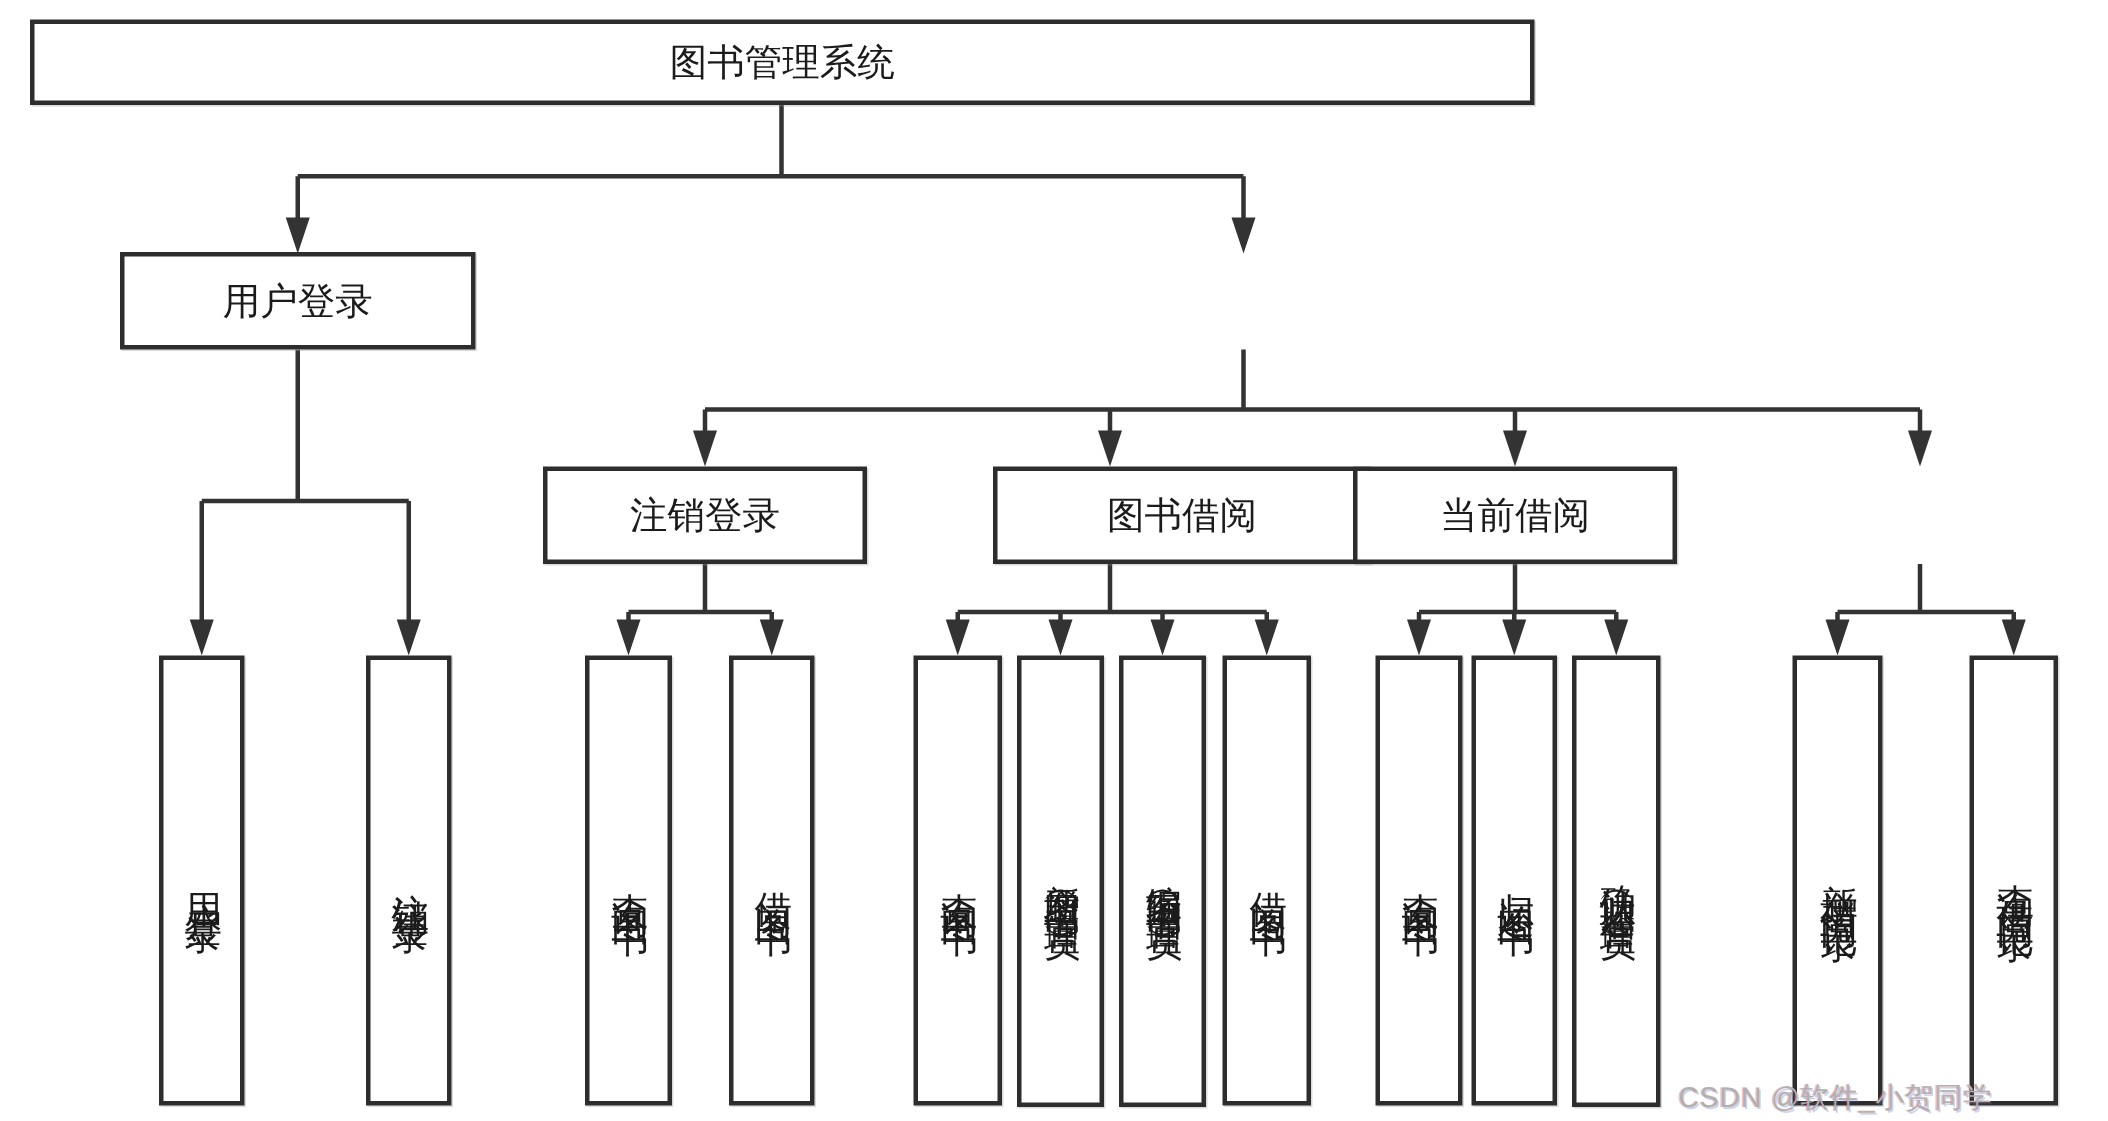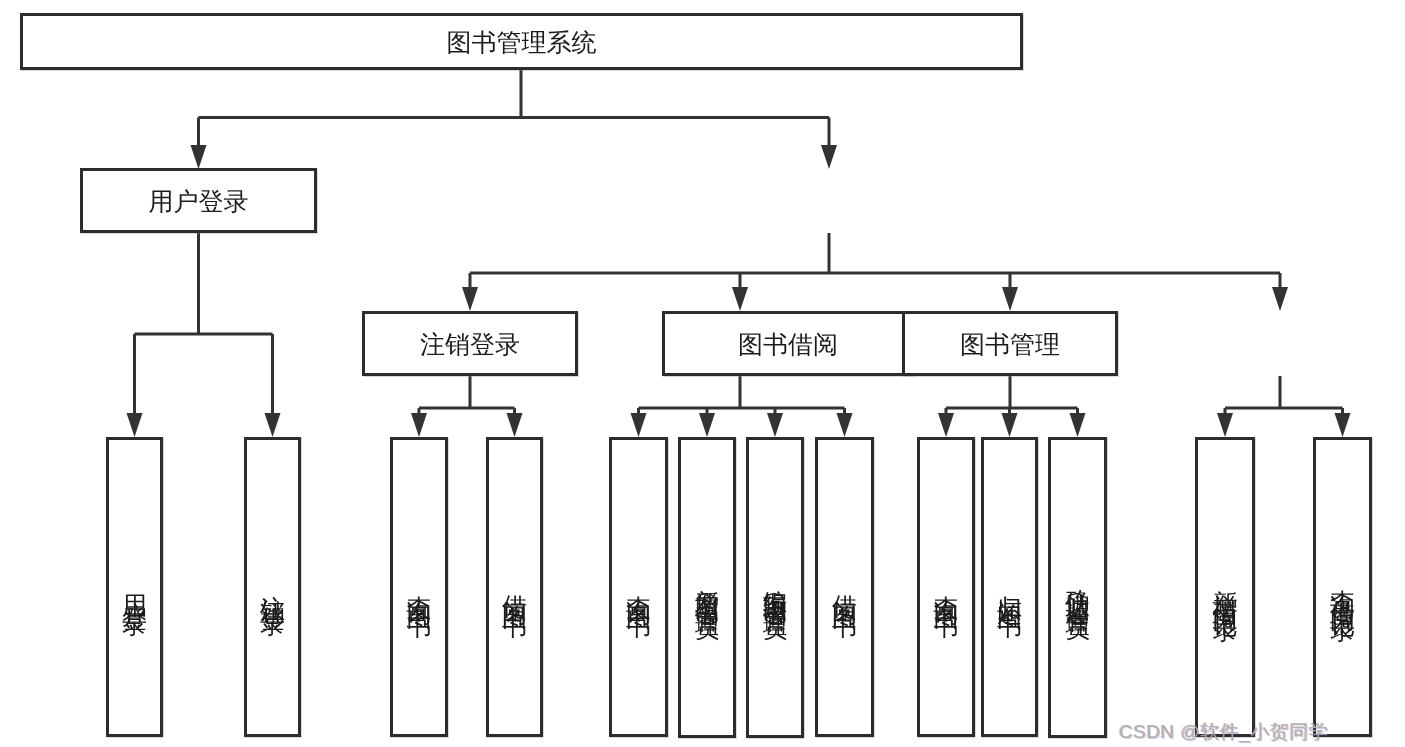--- a/index.html
+++ b/index.html
@@ -70,21 +70,21 @@
     <span class="lbl">用户登录</span>
   </div>
 
   <div class="node h" style="left:362px;top:311px;width:216px;height:65px">
     <span class="lbl">注销登录</span>
   </div>
   <div class="node h" style="left:662px;top:311px;width:252px;height:65px">
     <span class="lbl">图书借阅</span>
   </div>
   <div class="node h" style="left:902px;top:311px;width:216px;height:65px">
-    <span class="lbl">图书管理</span>
+    <span class="lbl">当前借阅</span>
   </div>
 
   <div class="node v" style="left:106px;top:437px;width:57px;height:300px">
     <span class="lbl">用户登录</span>
   </div>
   <div class="node v" style="left:244px;top:437px;width:57px;height:300px">
     <span class="lbl">注销登录</span>
   </div>
 
   <div class="node v" style="left:390px;top:437px;width:58px;height:300px">

